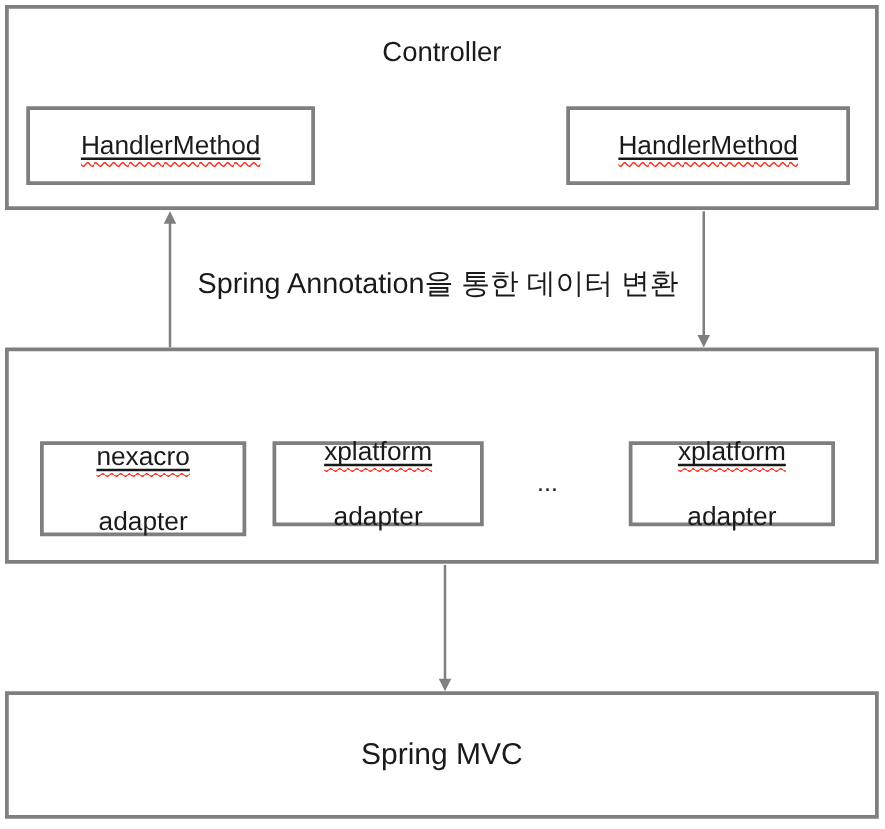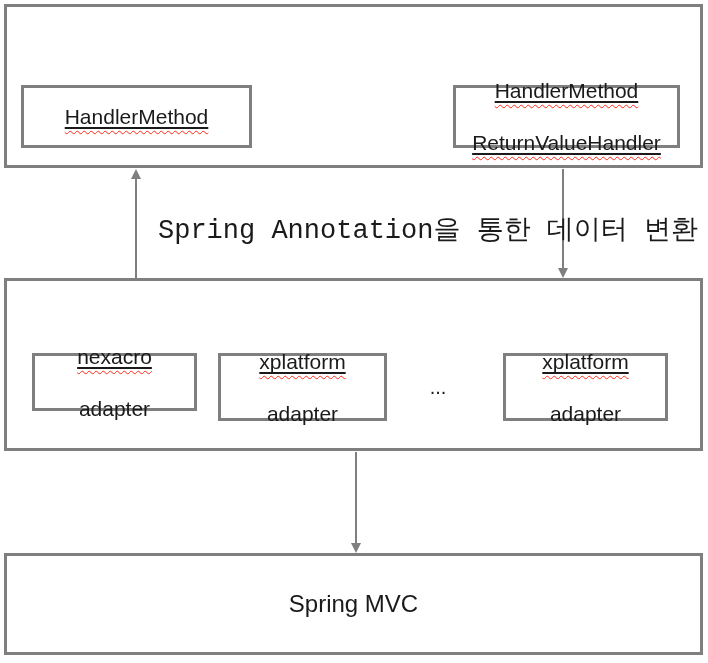--- a/index.html
+++ b/index.html
@@ -36,58 +36,58 @@
     position:absolute; width:0; height:0;
     border-left:5px solid transparent; border-right:5px solid transparent;
     border-bottom:10px solid #7f7f7f;
   }
   .arrowhead-down {
     position:absolute; width:0; height:0;
     border-left:5px solid transparent; border-right:5px solid transparent;
     border-top:10px solid #7f7f7f;
   }
   .float-label { position:absolute; white-space:nowrap; }
-  .label-annotation { left:158px; top:211px; font-size:27px;font-family:Liberation Mono, monospace; }
+  .label-annotation { left:158px; top:211px; font-size:23px; }
   .label-autoconfig { left:366px; top:490px; font-size:22px; }
   .ellipsis-slot {
     position:absolute; left:411px; top:72px; height:68px; width:40px;
     display:flex; align-items:center; justify-content:center; font-size:20px;
   }
   .springmvc-box {
     display:flex; align-items:center; justify-content:center; font-size:24px;
   }
 </style>
 </head>
 <body>
 
 <div class="canvas">
 
   <div class="gbox" style="left:4px; top:4px; width:699px; height:164px;">
+    <div class="box-title-center">Controller</div>
 
     <div class="inner-box" style="left:14px; top:78px; width:231px; height:63px;">
       <span class="wavy"><span class="uline">HandlerMethod</span></span>
     </div>
 
     <div class="inner-box" style="left:446px; top:78px; width:227px; height:63px;">
       <span class="wavy"><span class="uline">HandlerMethod</span></span>
-      <span class="wavy"><span class="uline">ReturnValueHandler</span></span>
     </div>
   </div>
 
   <div class="arrowhead-up" style="left:131px; top:169px;"></div>
   <div class="vline" style="left:135px; top:178px; height:100px;"></div>
 
   <div class="vline" style="left:562px; top:169px; height:100px;"></div>
   <div class="arrowhead-down" style="left:558px; top:268px;"></div>
 
   <div class="float-label label-annotation">Spring Annotation을 통한 데이터 변환</div>
 
   <div class="gbox" style="left:4px; top:278px; width:699px; height:173px;">
 
-    <div class="inner-box" style="left:25px; top:72px; width:165px; height:58px;">
+    <div class="inner-box" style="left:25px; top:72px; width:165px; height:76px;">
       <span class="wavy"><span class="uline">nexacro</span></span>
       <span>adapter</span>
     </div>
 
     <div class="inner-box" style="left:211px; top:72px; width:169px; height:68px;">
       <span class="wavy"><span class="uline">xplatform</span></span>
       <span>adapter</span>
     </div>
 
     <div class="ellipsis-slot">...</div>

